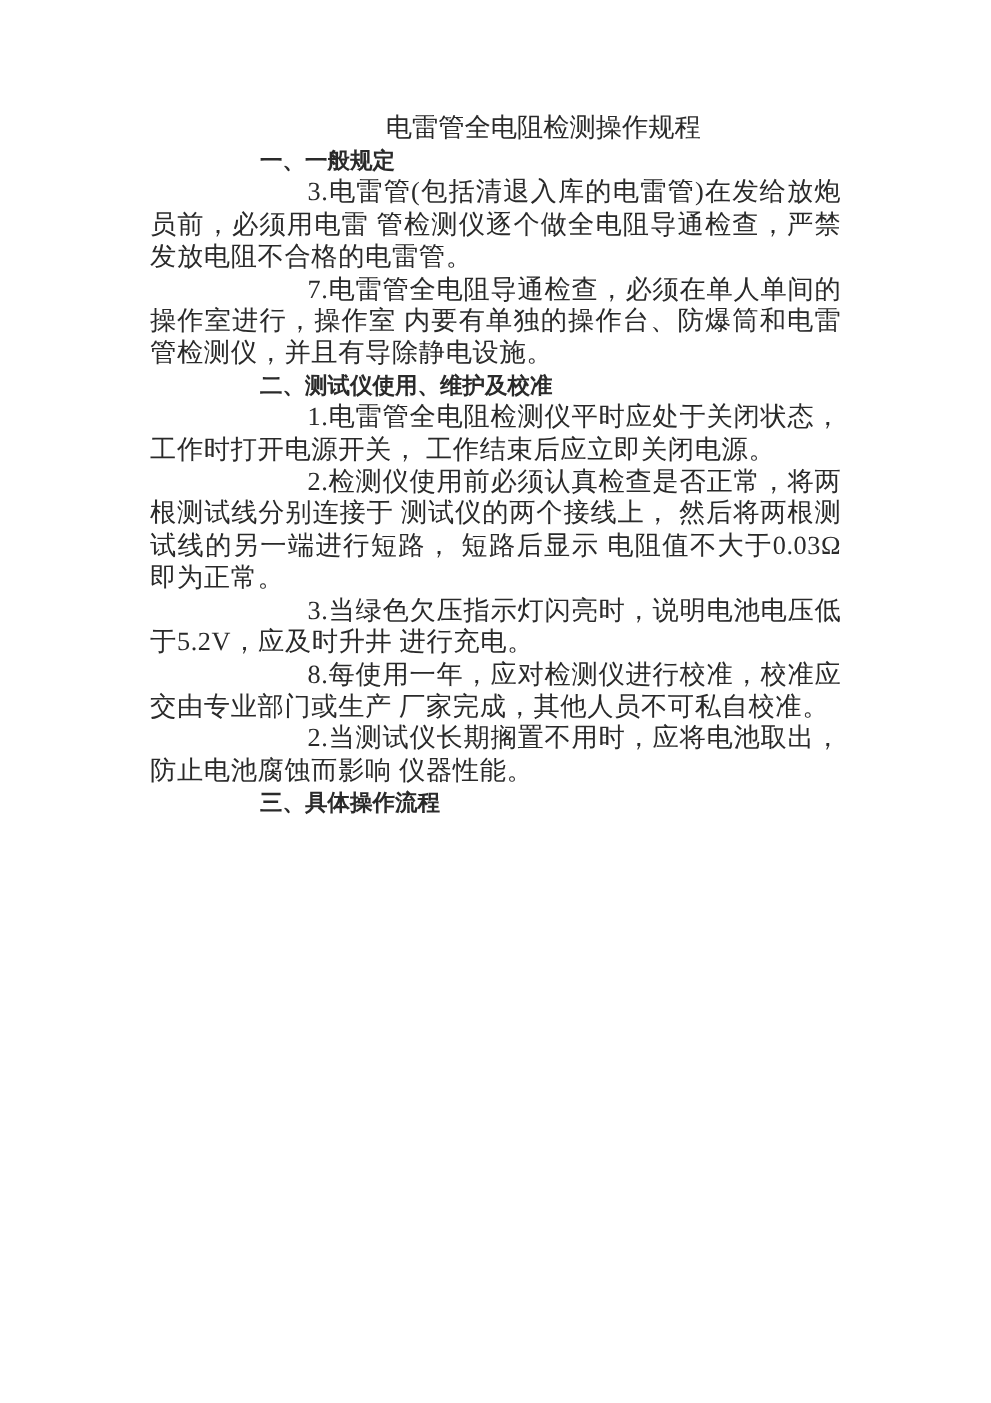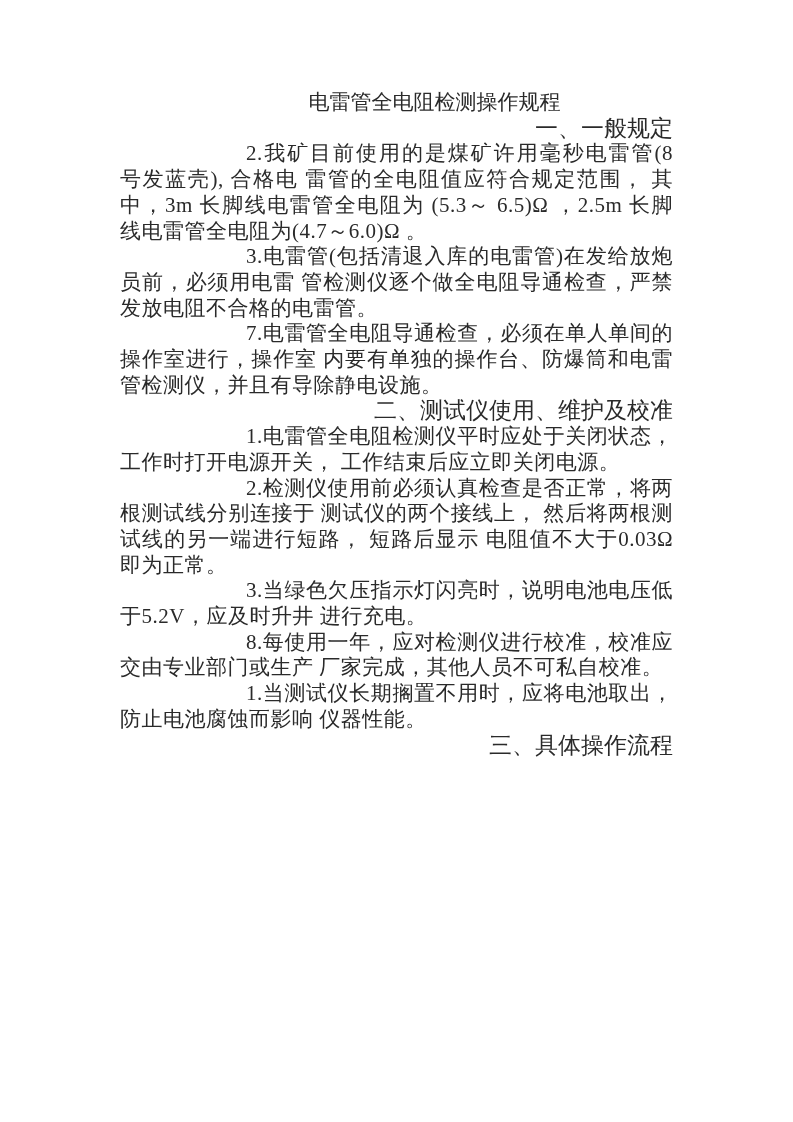--- a/index.html
+++ b/index.html
@@ -24,56 +24,54 @@
   .doc-title {
     margin: 0;
     font-size: 21px;
     font-weight: normal;
     text-align: center;
     text-indent: 76px;       
     white-space: nowrap;
   }
   .section-heading {
     margin: 0;
-    font-size: 23px;
-    font-weight: normal;
+    font-size: 18px;
+    font-weight: bold;
     text-indent: 88px;
-    text-align: right;
   }
   .para {
     margin: 0;
     text-align: justify;
     text-indent: 126px;
     letter-spacing: 0.5px;
   }
 </style>
 </head>
 <body>
 
 <div class="page">
 
   <h1 class="doc-title">电雷管全电阻检测操作规程</h1>
 
   <h2 class="section-heading">一、一般规定</h2>
 
 
-  <p class="para">2.我矿目前使用的是煤矿许用毫秒电雷管(8 号发蓝壳), 合格电 雷管的全电阻值应符合规定范围， 其中，3m 长脚线电雷管全电阻为 (5.3～ 6.5)Ω ，2.5m 长脚线电雷管全电阻为(4.7～6.0)Ω 。</p>
 
   <p class="para">3.电雷管(包括清退入库的电雷管)在发给放炮员前，必须用电雷 管检测仪逐个做全电阻导通检查，严禁发放电阻不合格的电雷管。</p>
 
   <p class="para">7.电雷管全电阻导通检查，必须在单人单间的操作室进行，操作室 内要有单独的操作台、防爆筒和电雷管检测仪，并且有导除静电设施。</p>
 
   <h2 class="section-heading">二、测试仪使用、维护及校准</h2>
 
   <p class="para">1.电雷管全电阻检测仪平时应处于关闭状态，工作时打开电源开关， 工作结束后应立即关闭电源。</p>
 
   <p class="para">2.检测仪使用前必须认真检查是否正常，将两根测试线分别连接于 测试仪的两个接线上， 然后将两根测试线的另一端进行短路， 短路后显示 电阻值不大于0.03Ω 即为正常。</p>
 
   <p class="para">3.当绿色欠压指示灯闪亮时，说明电池电压低于5.2V，应及时升井 进行充电。</p>
 
   <p class="para">8.每使用一年，应对检测仪进行校准，校准应交由专业部门或生产 厂家完成，其他人员不可私自校准。</p>
 
 
-  <p class="para">1.当测试仪长期搁置不用时，应将电池取出，防止电池腐蚀而影响 仪器性能。</p>
+  <p class="para">2.当测试仪长期搁置不用时，应将电池取出，防止电池腐蚀而影响 仪器性能。</p>
 
   <h2 class="section-heading">三、具体操作流程</h2>
 
 </div>
 
 </body></html>

